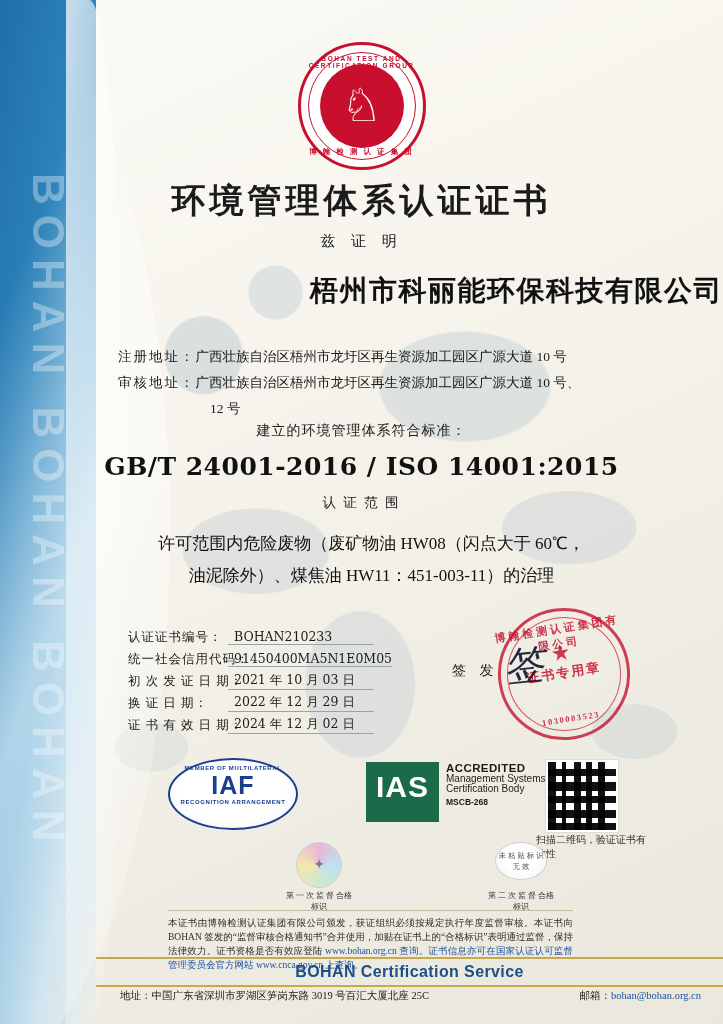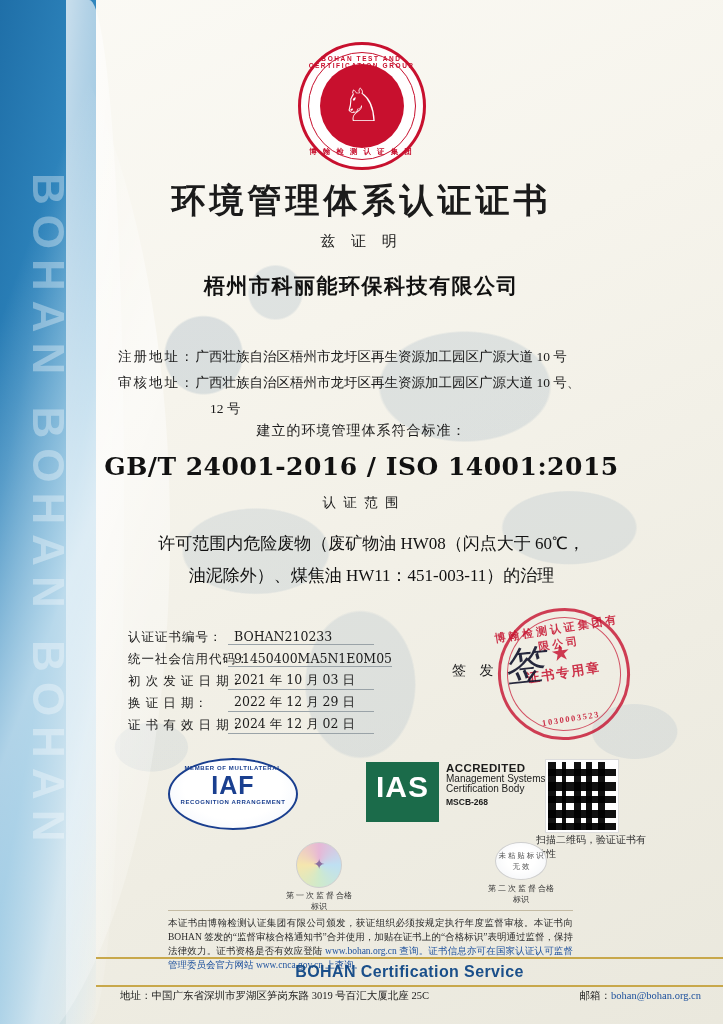--- a/index.html
+++ b/index.html
@@ -152,22 +152,22 @@
     left: 0; right: 0;
     text-align: center;
     font-size: 15px;
     letter-spacing: 6px;
     color: #1b1b1b;
   }
   .company {
     position: absolute;
     top: 272px;
     left: 0; right: 0;
-    text-align: center;
-    font-size: 21px;
+    text-align: right;
+    font-size: 28px;
     font-weight: 700;
     letter-spacing: 1.5px;
     color: #111;
     font-family: "DejaVu Serif", serif;
   }
   .addr-block {
     position: absolute;
     top: 344px;
     left: 118px;
     right: 70px;
@@ -450,21 +450,21 @@
     margin: 0 auto;
     border-radius: 50%;
     border: 1px solid #cfcfcf;
     background: radial-gradient(ellipse at 50% 45%, #ffffff 40%, #f1f3f6 100%);
     font-size: 7.5px;
     color: #555;
     line-height: 11px;
     padding-top: 7px;
     box-sizing: border-box;
   }
-  .holo2 .cap { font-size: 8px; color: #333; margin-top: 3px; }
+  .holo2 .cap { font-size: 8px; color: #333; margin-top: 10px; }
   
   .foot-rule {
     position: absolute;
     left: 168px;
     right: 150px;
     top: 910px;
     border-top: 1px solid #c4bba4;
   }
   .foot-note {
     position: absolute;

